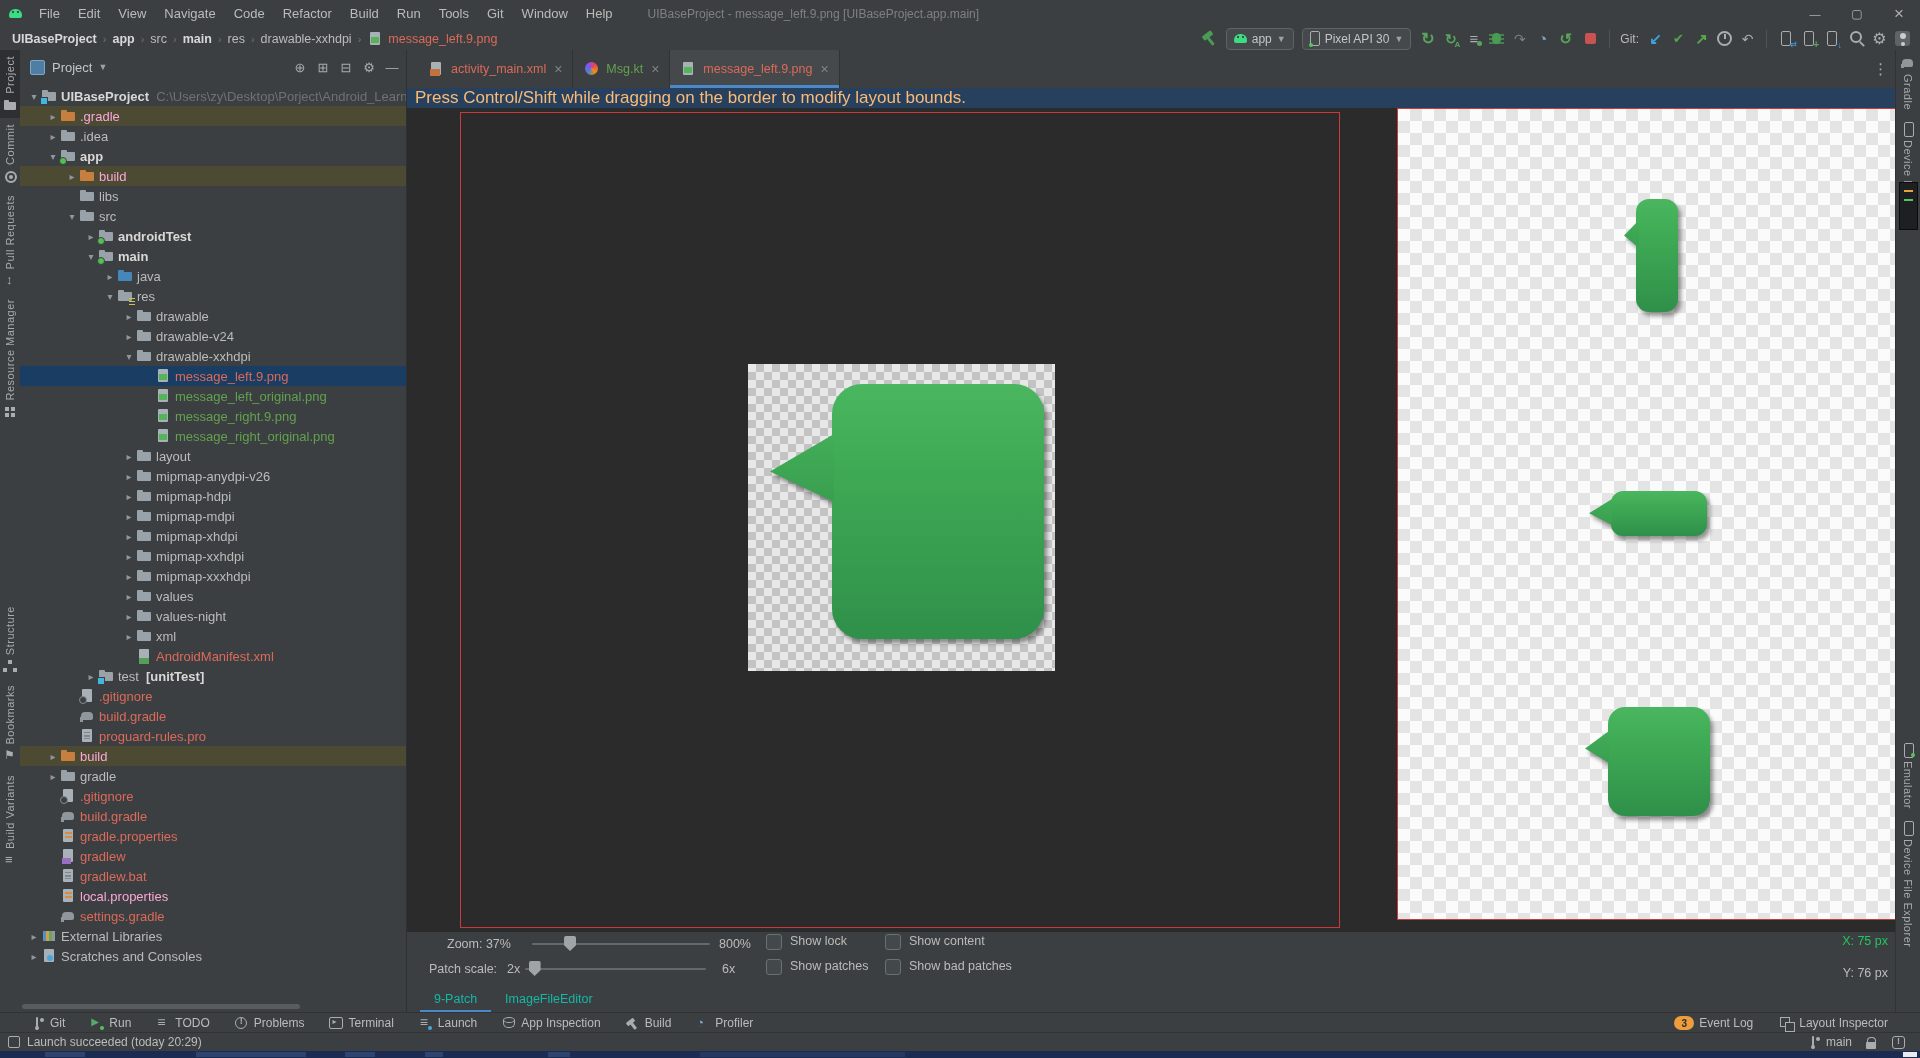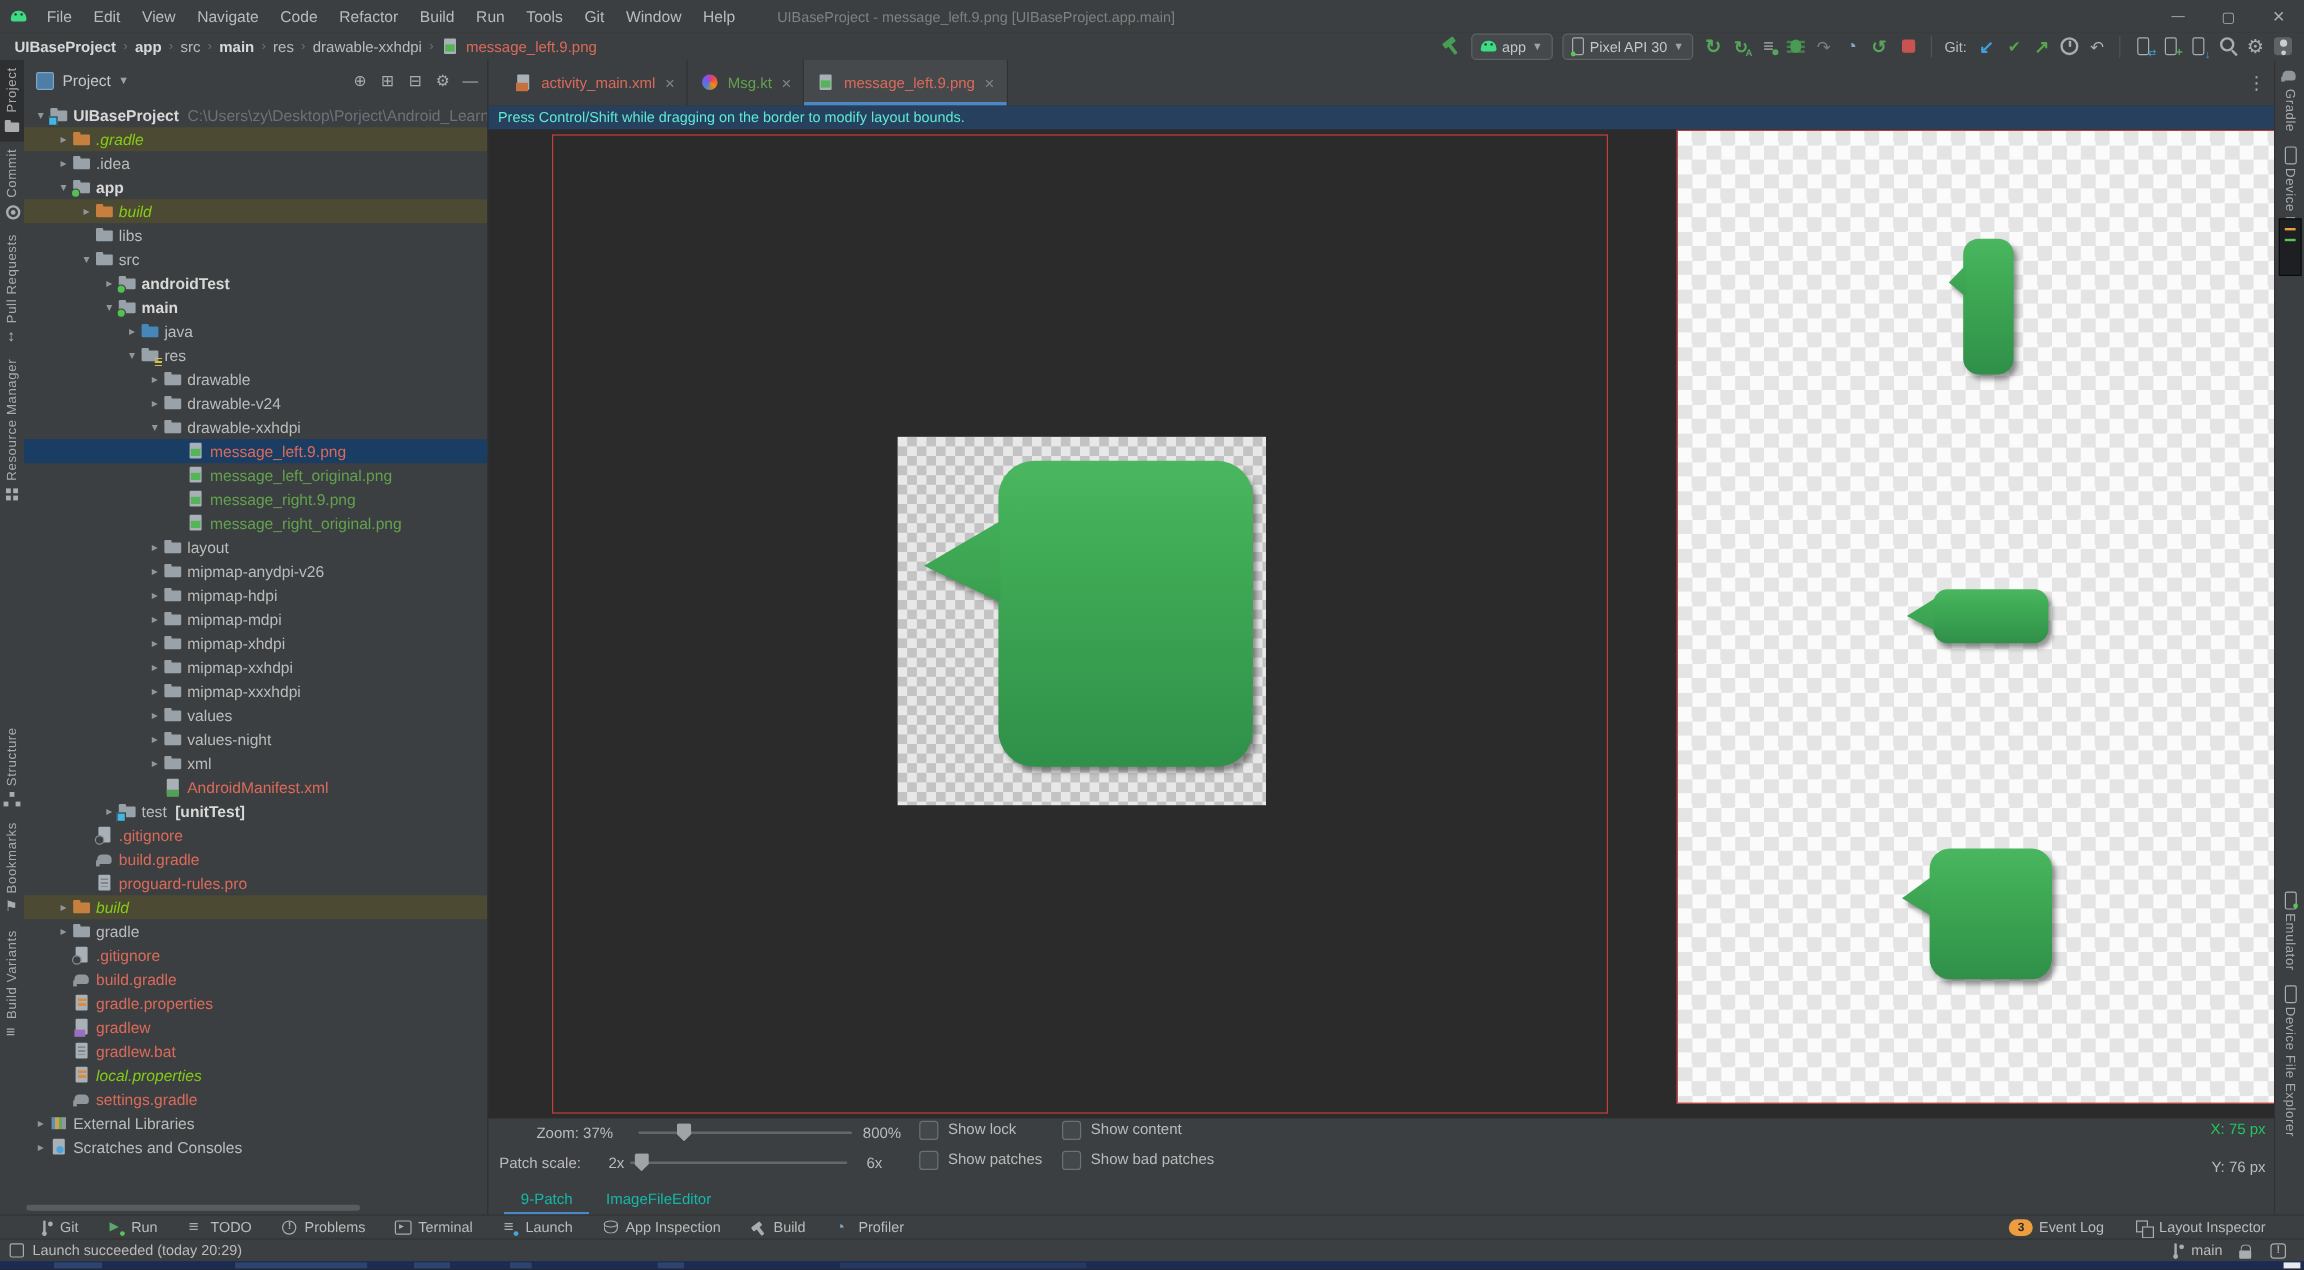--- a/index.html
+++ b/index.html
@@ -97,21 +97,21 @@
   #project-header .caret{margin-left:6px;}
   #ph-icons{margin-left:auto;display:flex;gap:7px;color:#a9adb0;font-size:13px;}
   #ph-icons span{width:16px;text-align:center;}
   #tree{position:absolute;left:0;right:0;top:36px;}
   .trow{height:20px;display:flex;align-items:center;white-space:nowrap;overflow:hidden;}
   .trow.sel{background:#1a3d63;}
   .trow.hl{background:#4c4a33;}
   .chev{width:14px;flex:none;text-align:center;color:#8f969c;font-size:10px;}
   .lbl{margin-left:3px;color:#bbbbbb;}
   .lbl.bold{color:#d8d8d8;font-weight:bold;}
-  .lbl.olive{color:#84cc16;font-style:italic;}
+  .lbl.olive{color:#f9a8d4;}
   .lbl.red{color:#db6a5a;}
   .lbl.green{color:#62a14e;}
   .sfx{margin-left:7px;color:#6e7276;}
   .sfxb{color:#d8d8d8;font-weight:bold;}
   #tree-hscroll{position:absolute;left:2px;bottom:4px;width:278px;height:5px;border-radius:3px;background:#595c5e;}
 
   
   .ti{display:inline-block;width:17px;height:16px;position:relative;flex:none;--fc:#9aa2a9;}
   .ti.folder::before{content:"";position:absolute;left:1px;top:4px;width:14px;height:9px;background:var(--fc);border-radius:1px;}
   .ti.folder::after{content:"";position:absolute;left:1px;top:2px;width:6px;height:3px;background:var(--fc);border-radius:1px 1px 0 0;}
@@ -137,21 +137,21 @@
   #editor{position:absolute;left:407px;top:50px;right:24px;bottom:45px;background:#2b2b2b;}
   #tabbar{position:absolute;left:0;top:0;right:0;height:38px;background:#3c3f41;border-bottom:1px solid #323232;display:flex;align-items:stretch;padding-left:11px;}
   .tab{display:flex;align-items:center;gap:6px;padding:0 10px;border-right:1px solid #323232;position:relative;font-size:12.5px;}
   .tab.active{background:#46494b;box-shadow:inset 0 -3px 0 #4a88c7;}
   .tab .tlbl.red{color:#db6a5a;}
   .tab .tlbl.green{color:#62a14e;}
   .tab .close{color:#7f8488;font-size:14px;margin-left:2px;}
   .ti.xml::after{content:"";position:absolute;left:2px;bottom:1px;width:10px;height:7px;background:#c4703f;}
   .ti.kt::before{content:"";position:absolute;left:2px;top:1px;width:13px;height:13px;border-radius:50%;background:conic-gradient(from 220deg,#4c83c9,#7f52ff,#e24462,#f88909,#4c83c9);}
   #tab-kebab{margin-left:auto;align-self:center;margin-right:8px;color:#a9adb0;font-size:15px;}
-  #banner{position:absolute;left:0;top:38px;right:0;height:20px;background:#26405e;color:#5eead4;font-size:12px;line-height:20px;padding-left:8px;}
+  #banner{position:absolute;left:0;top:38px;right:0;height:20px;background:#26405e;color:#fdba74;font-size:17px;line-height:20px;padding-left:8px;}
   #canvas{position:absolute;left:0;top:58px;right:0;height:824px;background:#2b2b2b;overflow:hidden;}
   #patch-rect{position:absolute;left:53px;top:4px;width:878px;height:814px;border:1px solid #c93c3c;}
   .checker-img{background:repeating-conic-gradient(#c3c3c3 0% 25%,#e8e8e8 0% 50%) 0 0/16px 16px;}
   #nine-img{position:absolute;left:341px;top:256px;width:307px;height:307px;}
   #preview-pane{position:absolute;left:990px;top:0;width:497px;height:810px;border:1px solid #c93c3c;background:repeating-conic-gradient(#e4e4e4 0% 25%,#fbfbfb 0% 50%) 0 0/24px 24px;}
   .bubble{position:absolute;filter:drop-shadow(3px 4px 2px rgba(25,25,25,0.45));}
   .bubble .body{position:absolute;top:6.5%;bottom:10.5%;right:3.5%;background:linear-gradient(180deg,#4bb660 0%,#40ac56 28%,#2f9049 100%);}
   .bubble .tail{position:absolute;background:linear-gradient(180deg,#43ad58,#389f4f);clip-path:polygon(100% 0,0 55%,100% 100%);}
 
   
@@ -630,21 +630,21 @@
           </div>
         </div>
     </div>
     <div id="controls">
       <span class="clabel" style="left:40px;top:5px;"><span>Zoom:</span> <span>37%</span></span>
       <div class="slider" id="zoom-slider" style="left:125px;top:4px;width:178px;">
         <span class="track"></span>
           <span class="thumb" id="zoom-thumb" style="left: 18%;"></span>
       </div>
       <span class="clabel" style="left:312px;top:5px;">800%</span>
-      <span class="clabel" style="left:9px;top:30px;">Patch scale:</span>
+      <span class="clabel" style="left:22px;top:30px;">Patch scale:</span>
       <span class="clabel" style="left:100px;top:30px;">2x</span>
       <div class="slider" id="patch-slider" style="left:118px;top:29px;width:181px;">
         <span class="track"></span>
           <span class="thumb" id="patch-thumb" style="left: 2%;"></span>
       </div>
       <span class="clabel" style="left:315px;top:30px;">6x</span>
       <div id="cbx-holder">
           <div class="cbx" style="left: 359px; top: 2px;">
             <span class="box"></span>
             <span>Show lock</span>

